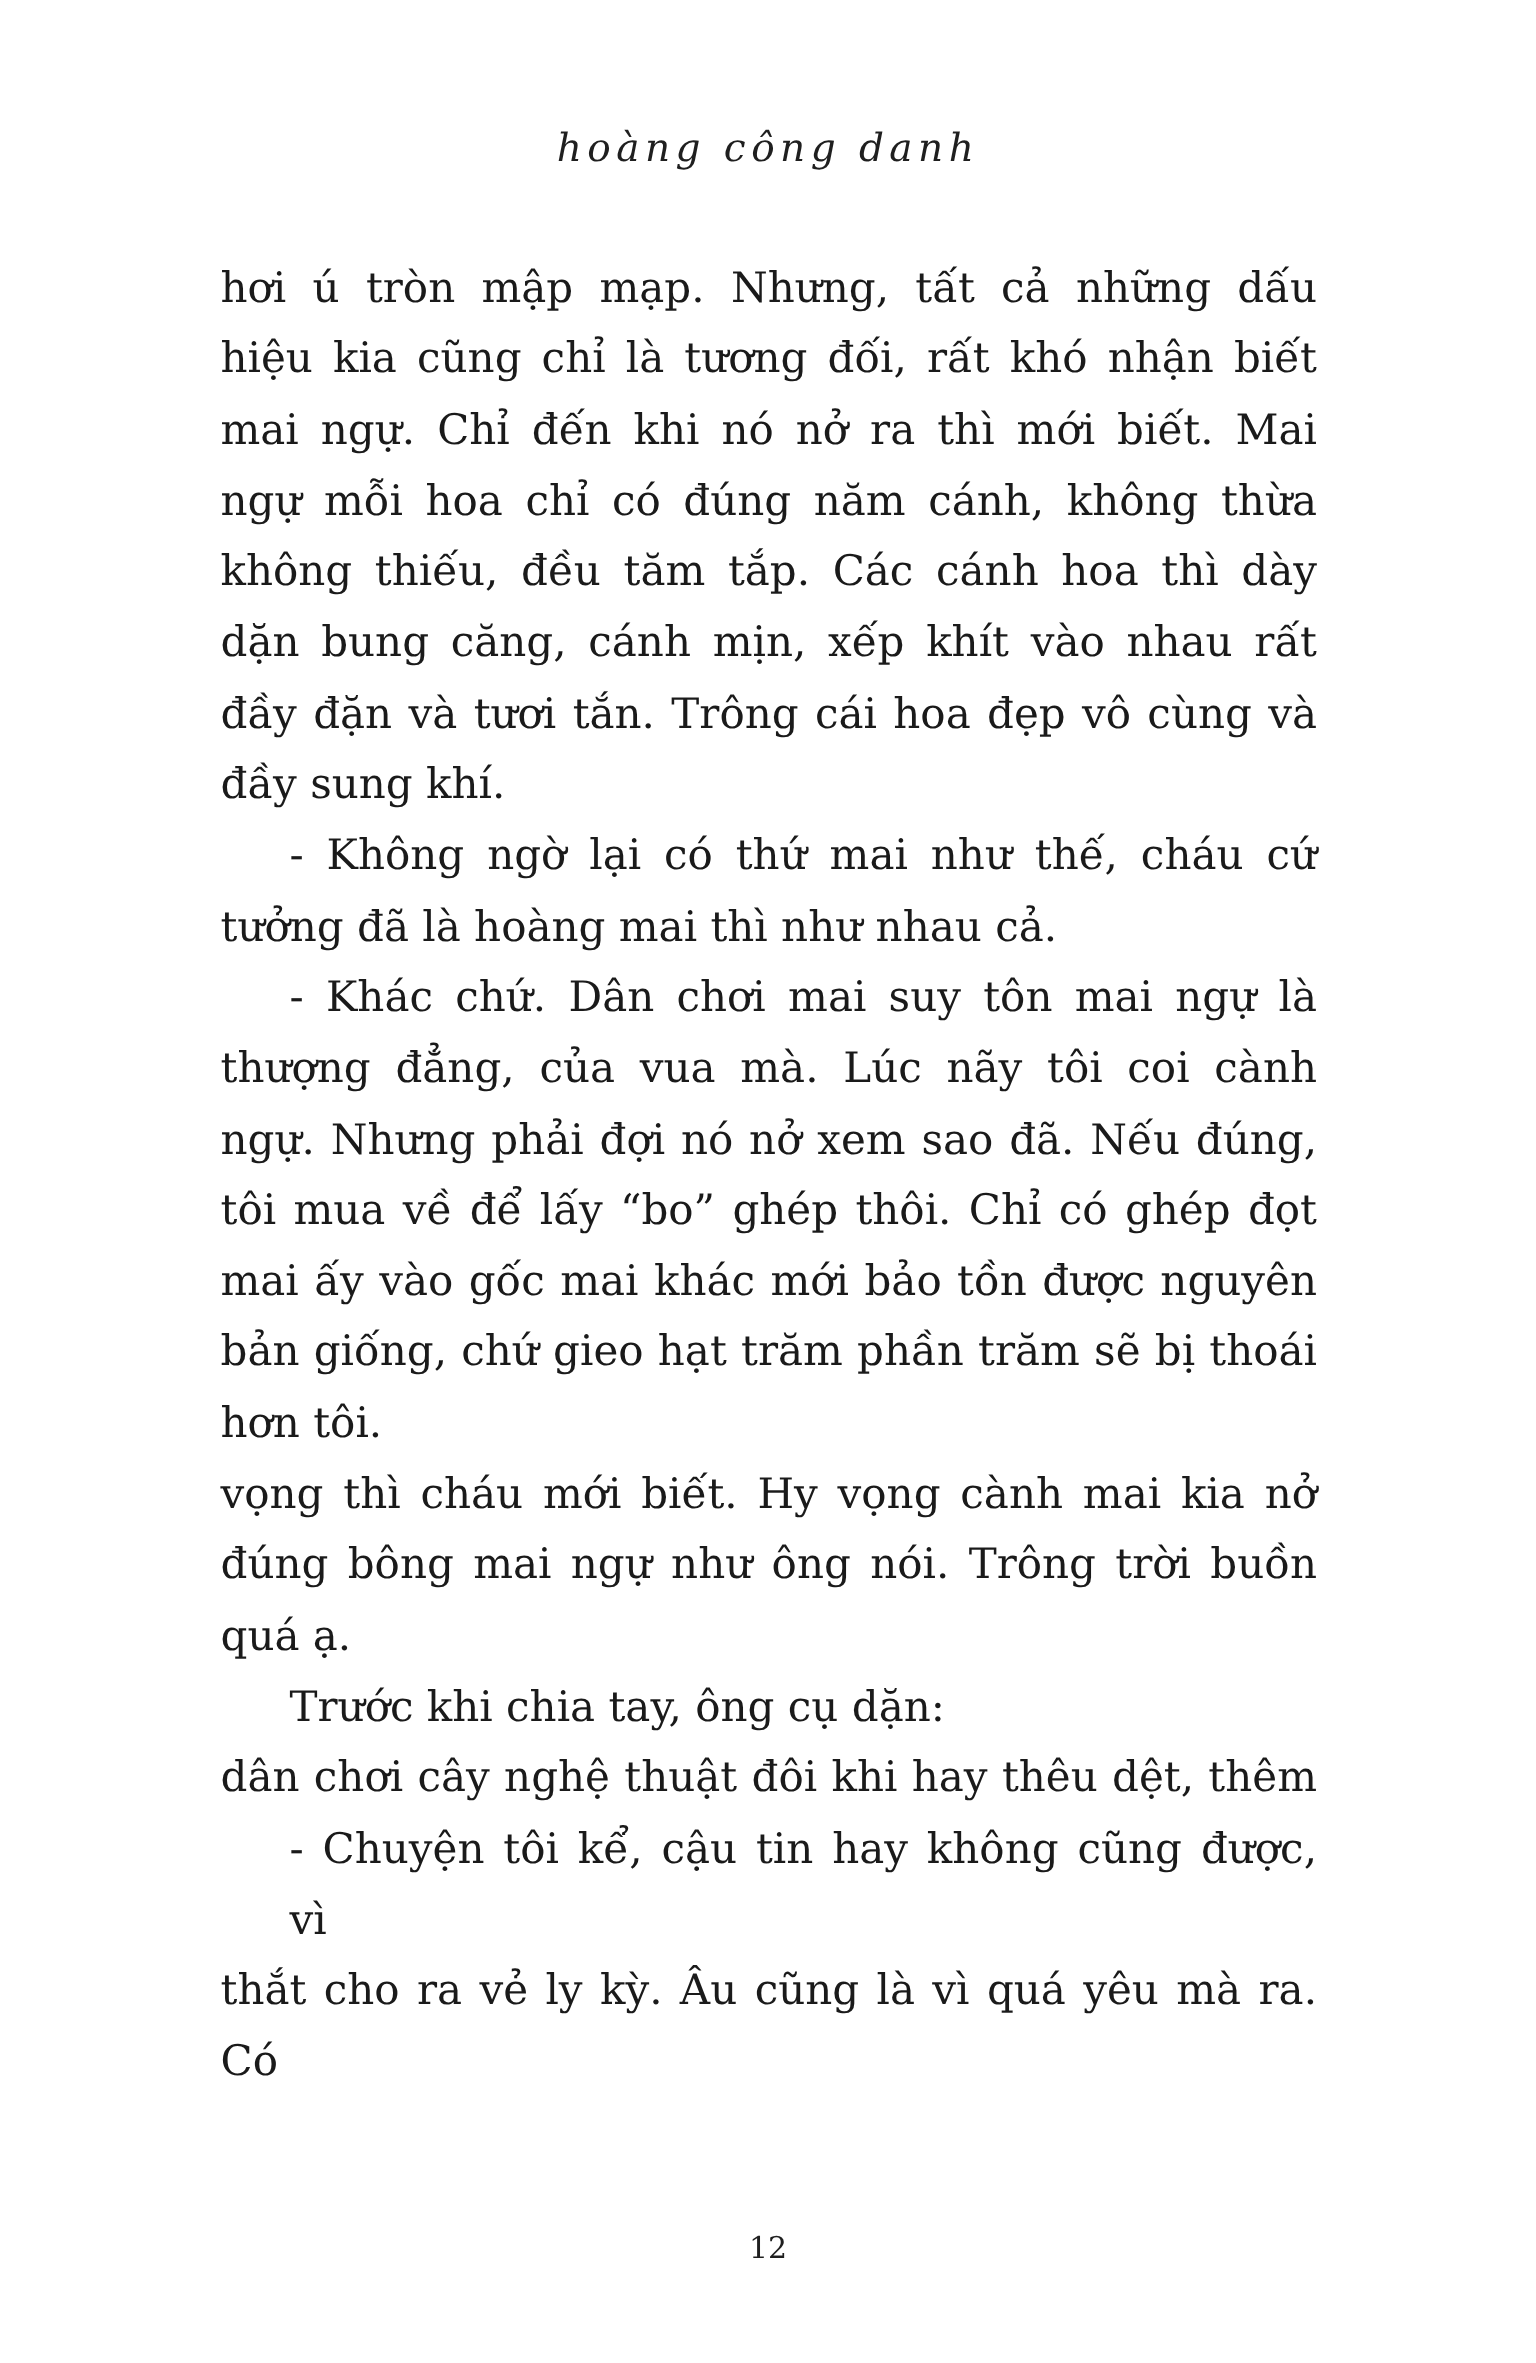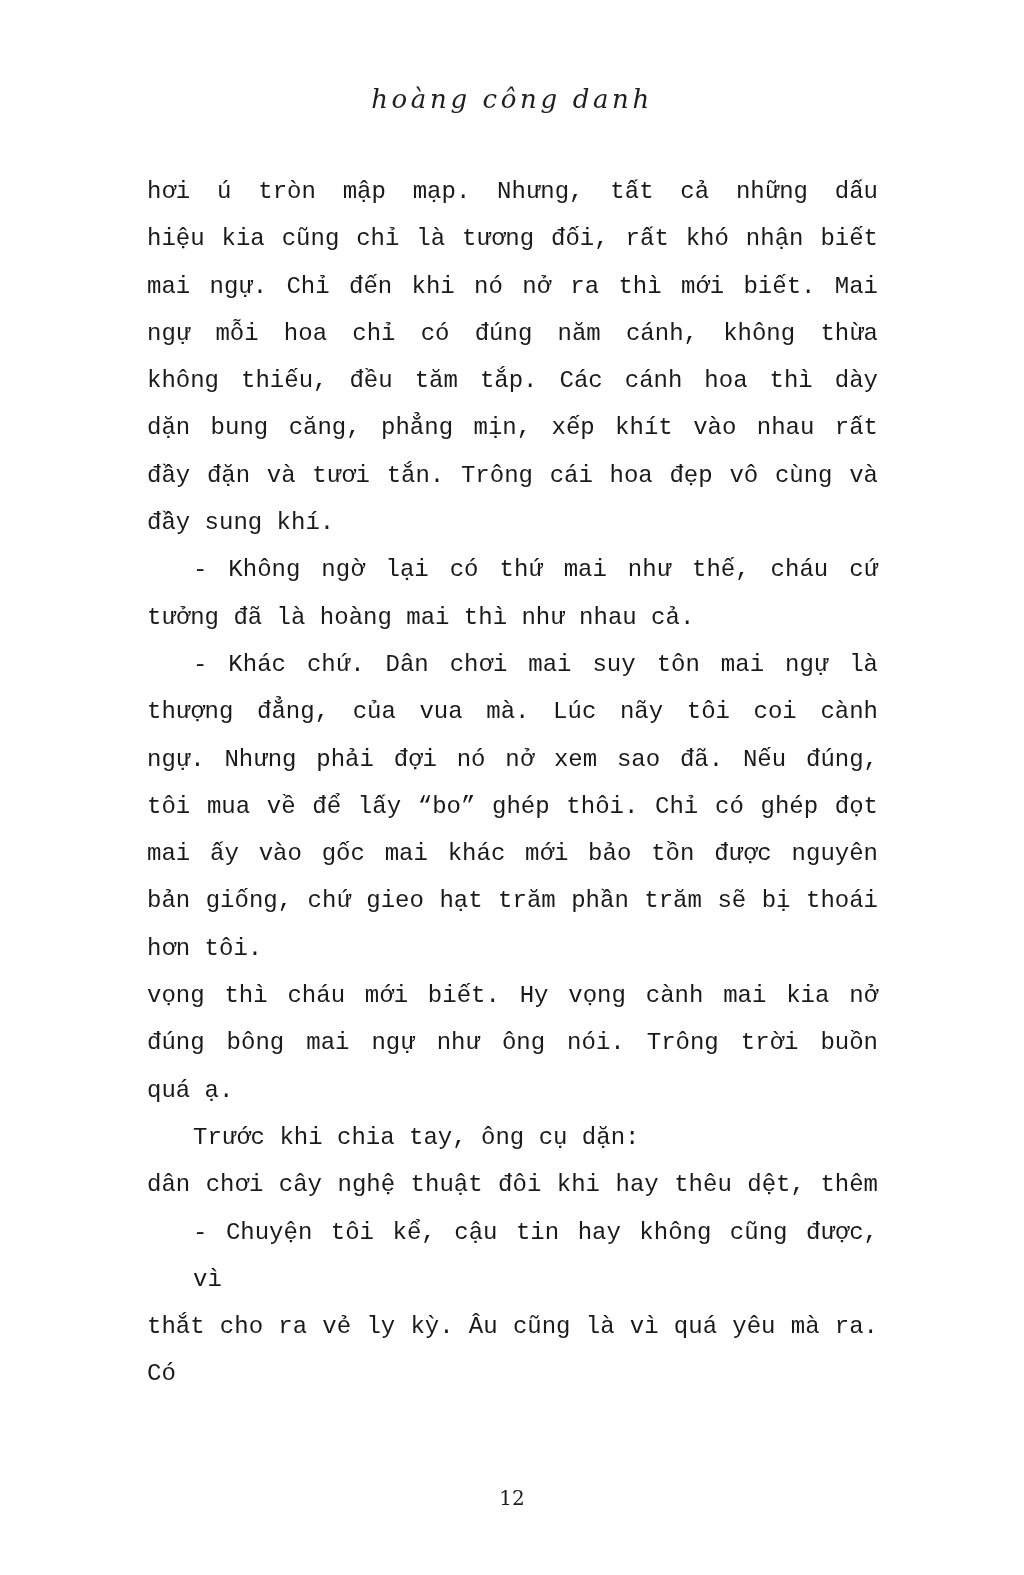--- a/index.html
+++ b/index.html
@@ -28,24 +28,23 @@
     font-size: 26px;
     letter-spacing: 0.14em;
     color: #1f1f1f;
   }
 
   .body-text {
     position: absolute;
     top: 168px;
     left: 147px;
     width: 731px;
-    font-size: 24px;
+    font-size: 28px;
     line-height: 47.3px;
     color: #1a1a1a;
-    font-family: Liberation Mono, monospace;
   }
 
   .line {
     text-align: justify;
     text-align-last: justify;
     white-space: normal;
   }
 
   .line--left {
     text-align: center;
@@ -73,21 +72,21 @@
 
   <div class="running-header">hoàng công danh</div>
 
   <div class="body-text">
 
   <div class="line">hơi ú tròn mập mạp. Nhưng, tất cả những dấu</div>
       <div class="line">hiệu kia cũng chỉ là tương đối, rất khó nhận biết</div>
       <div class="line">mai ngự. Chỉ đến khi nó nở ra thì mới biết. Mai</div>
       <div class="line">ngự mỗi hoa chỉ có đúng năm cánh, không thừa</div>
       <div class="line">không thiếu, đều tăm tắp. Các cánh hoa thì dày</div>
-      <div class="line">dặn bung căng, phẳng mịn, xếp khít vào nhau rất</div>
+      <div class="line">dặn bung căng, cánh mịn, xếp khít vào nhau rất</div>
       <div class="line">đầy đặn và tươi tắn. Trông cái hoa đẹp vô cùng và</div>
       <div class="line line--left">đầy sung khí.</div>
       <div class="line line--indent">- Không ngờ lại có thứ mai như thế, cháu cứ</div>
       <div class="line line--left">tưởng đã là hoàng mai thì như nhau cả.</div>
       <div class="line line--indent">- Khác chứ. Dân chơi mai suy tôn mai ngự là</div>
       <div class="line">thượng đẳng, của vua mà. Lúc nãy tôi coi cành</div>
       <div class="line">ngự. Nhưng phải đợi nó nở xem sao đã. Nếu đúng,</div>
       <div class="line">tôi mua về để lấy “bo” ghép thôi. Chỉ có ghép đọt</div>
       <div class="line">mai ấy vào gốc mai khác mới bảo tồn được nguyên</div>
       <div class="line">bản giống, chứ gieo hạt trăm phần trăm sẽ bị thoái</div>

